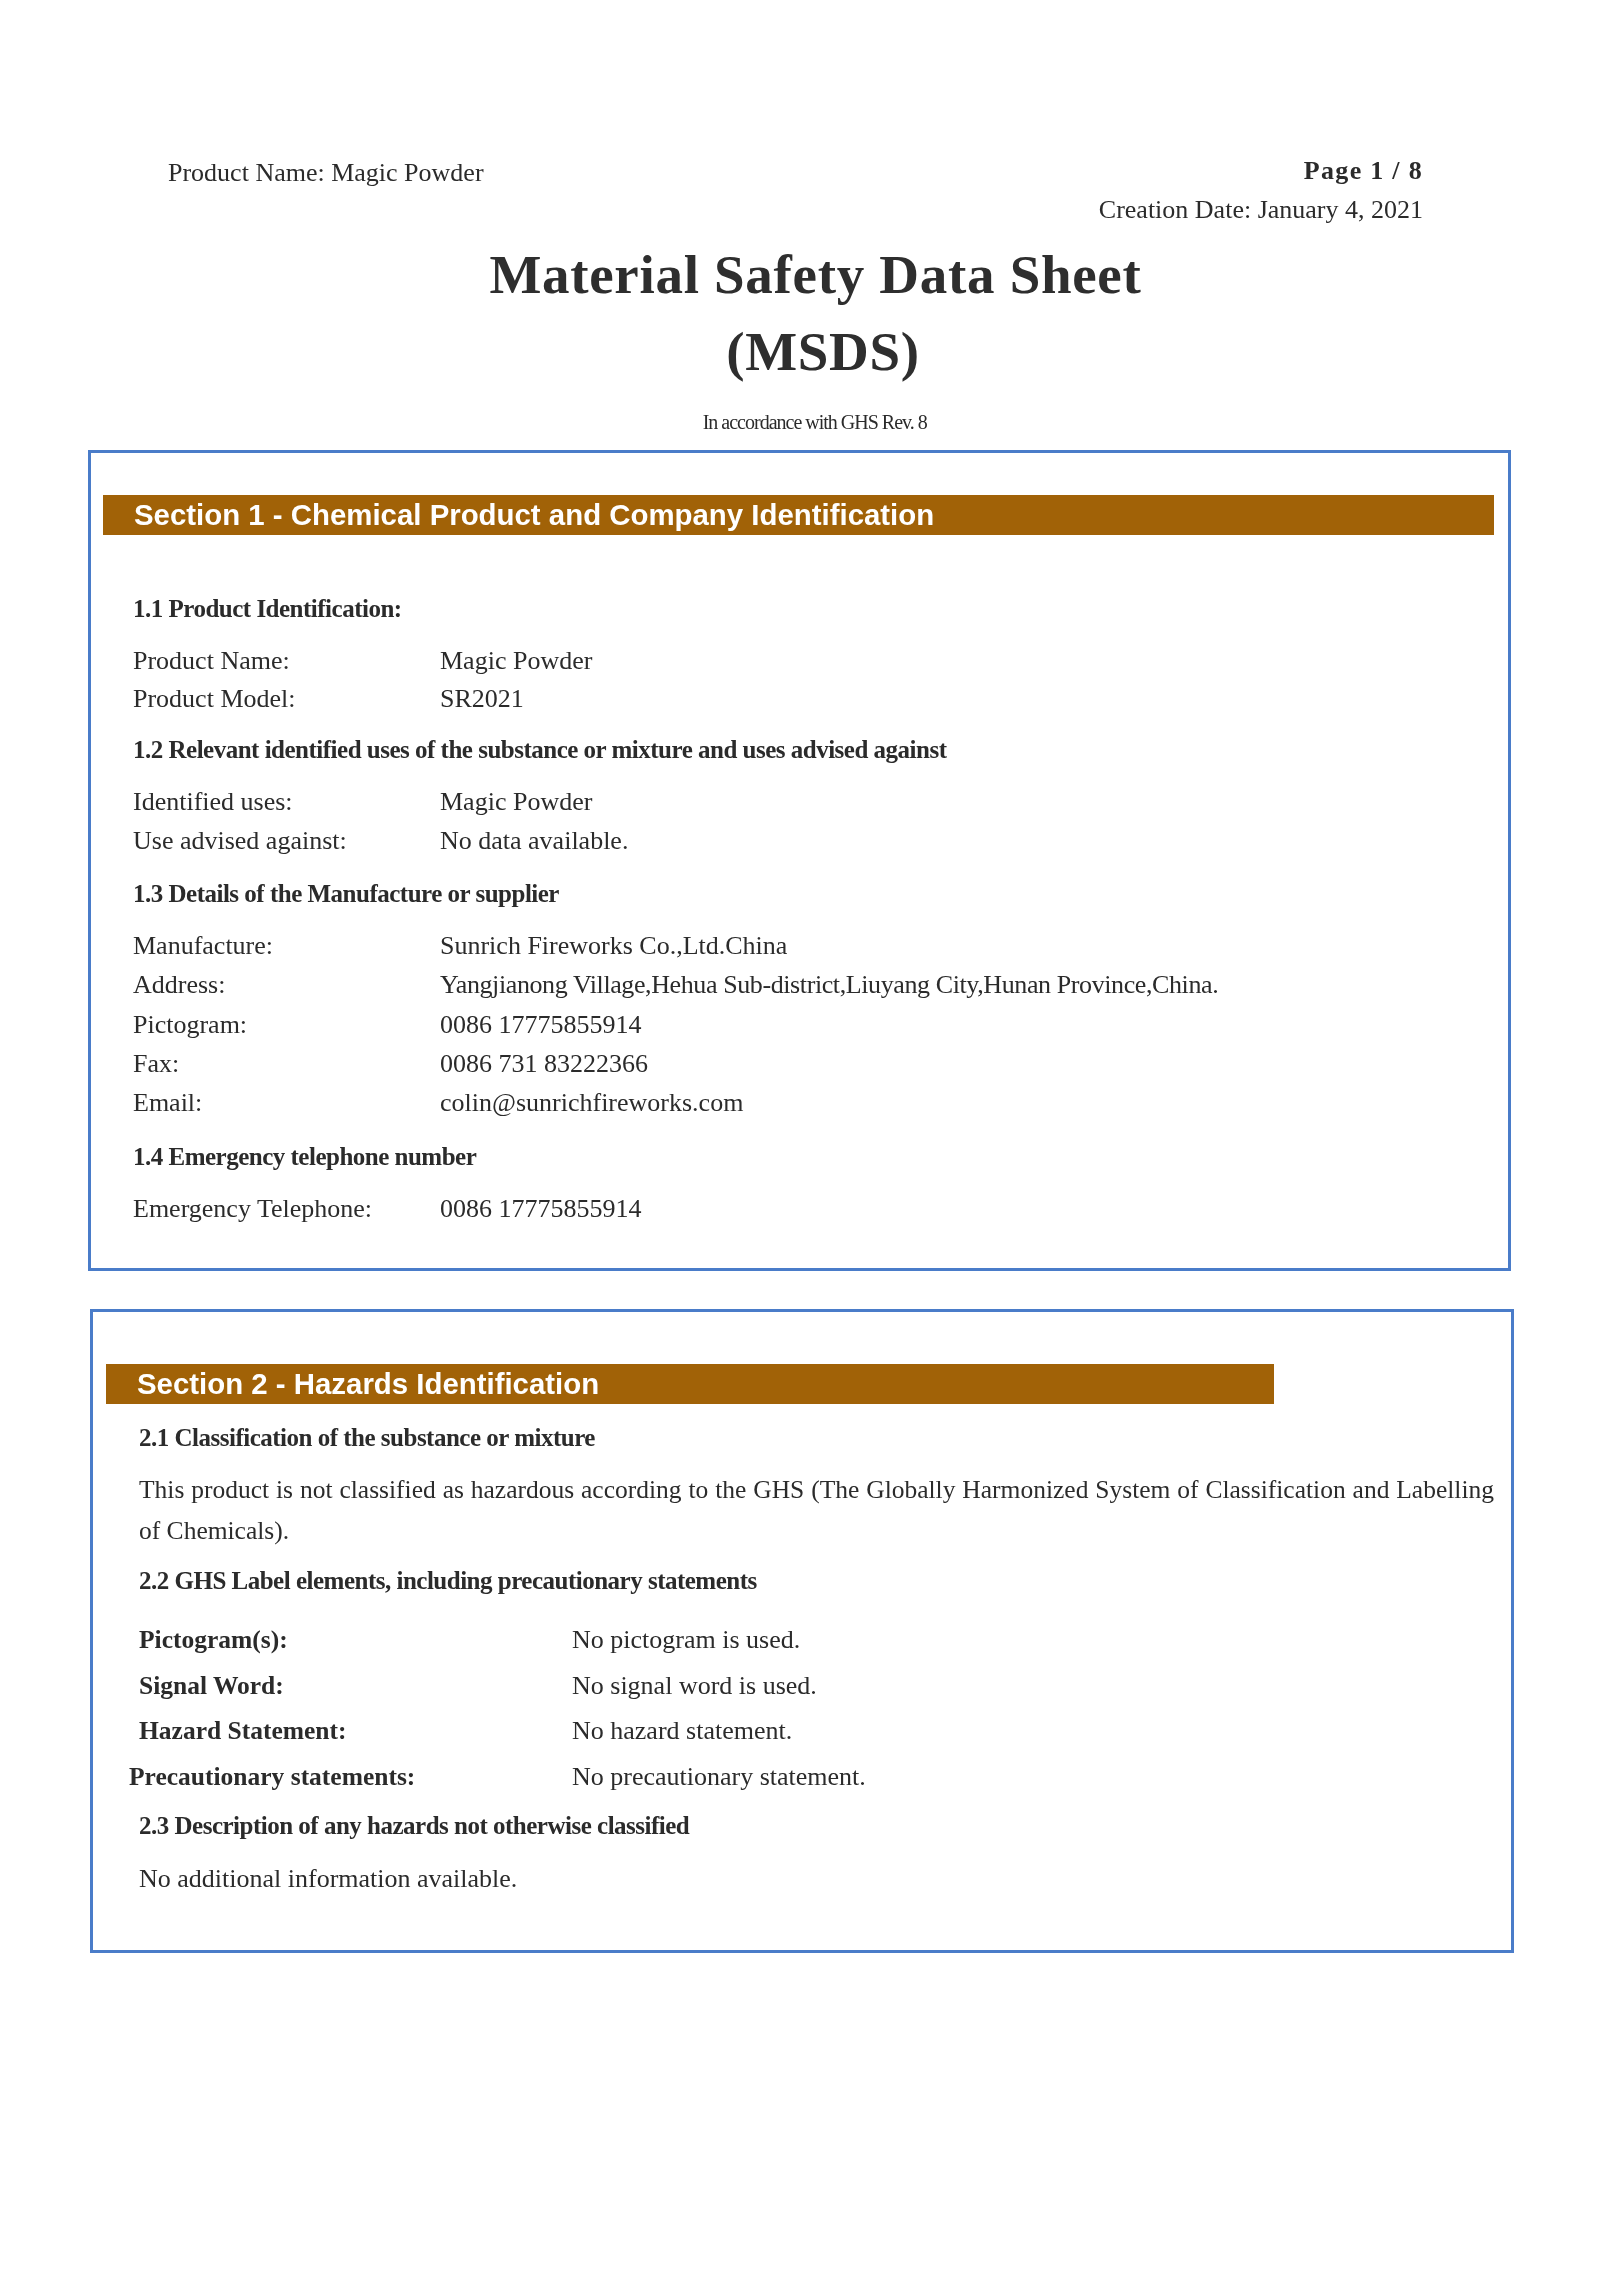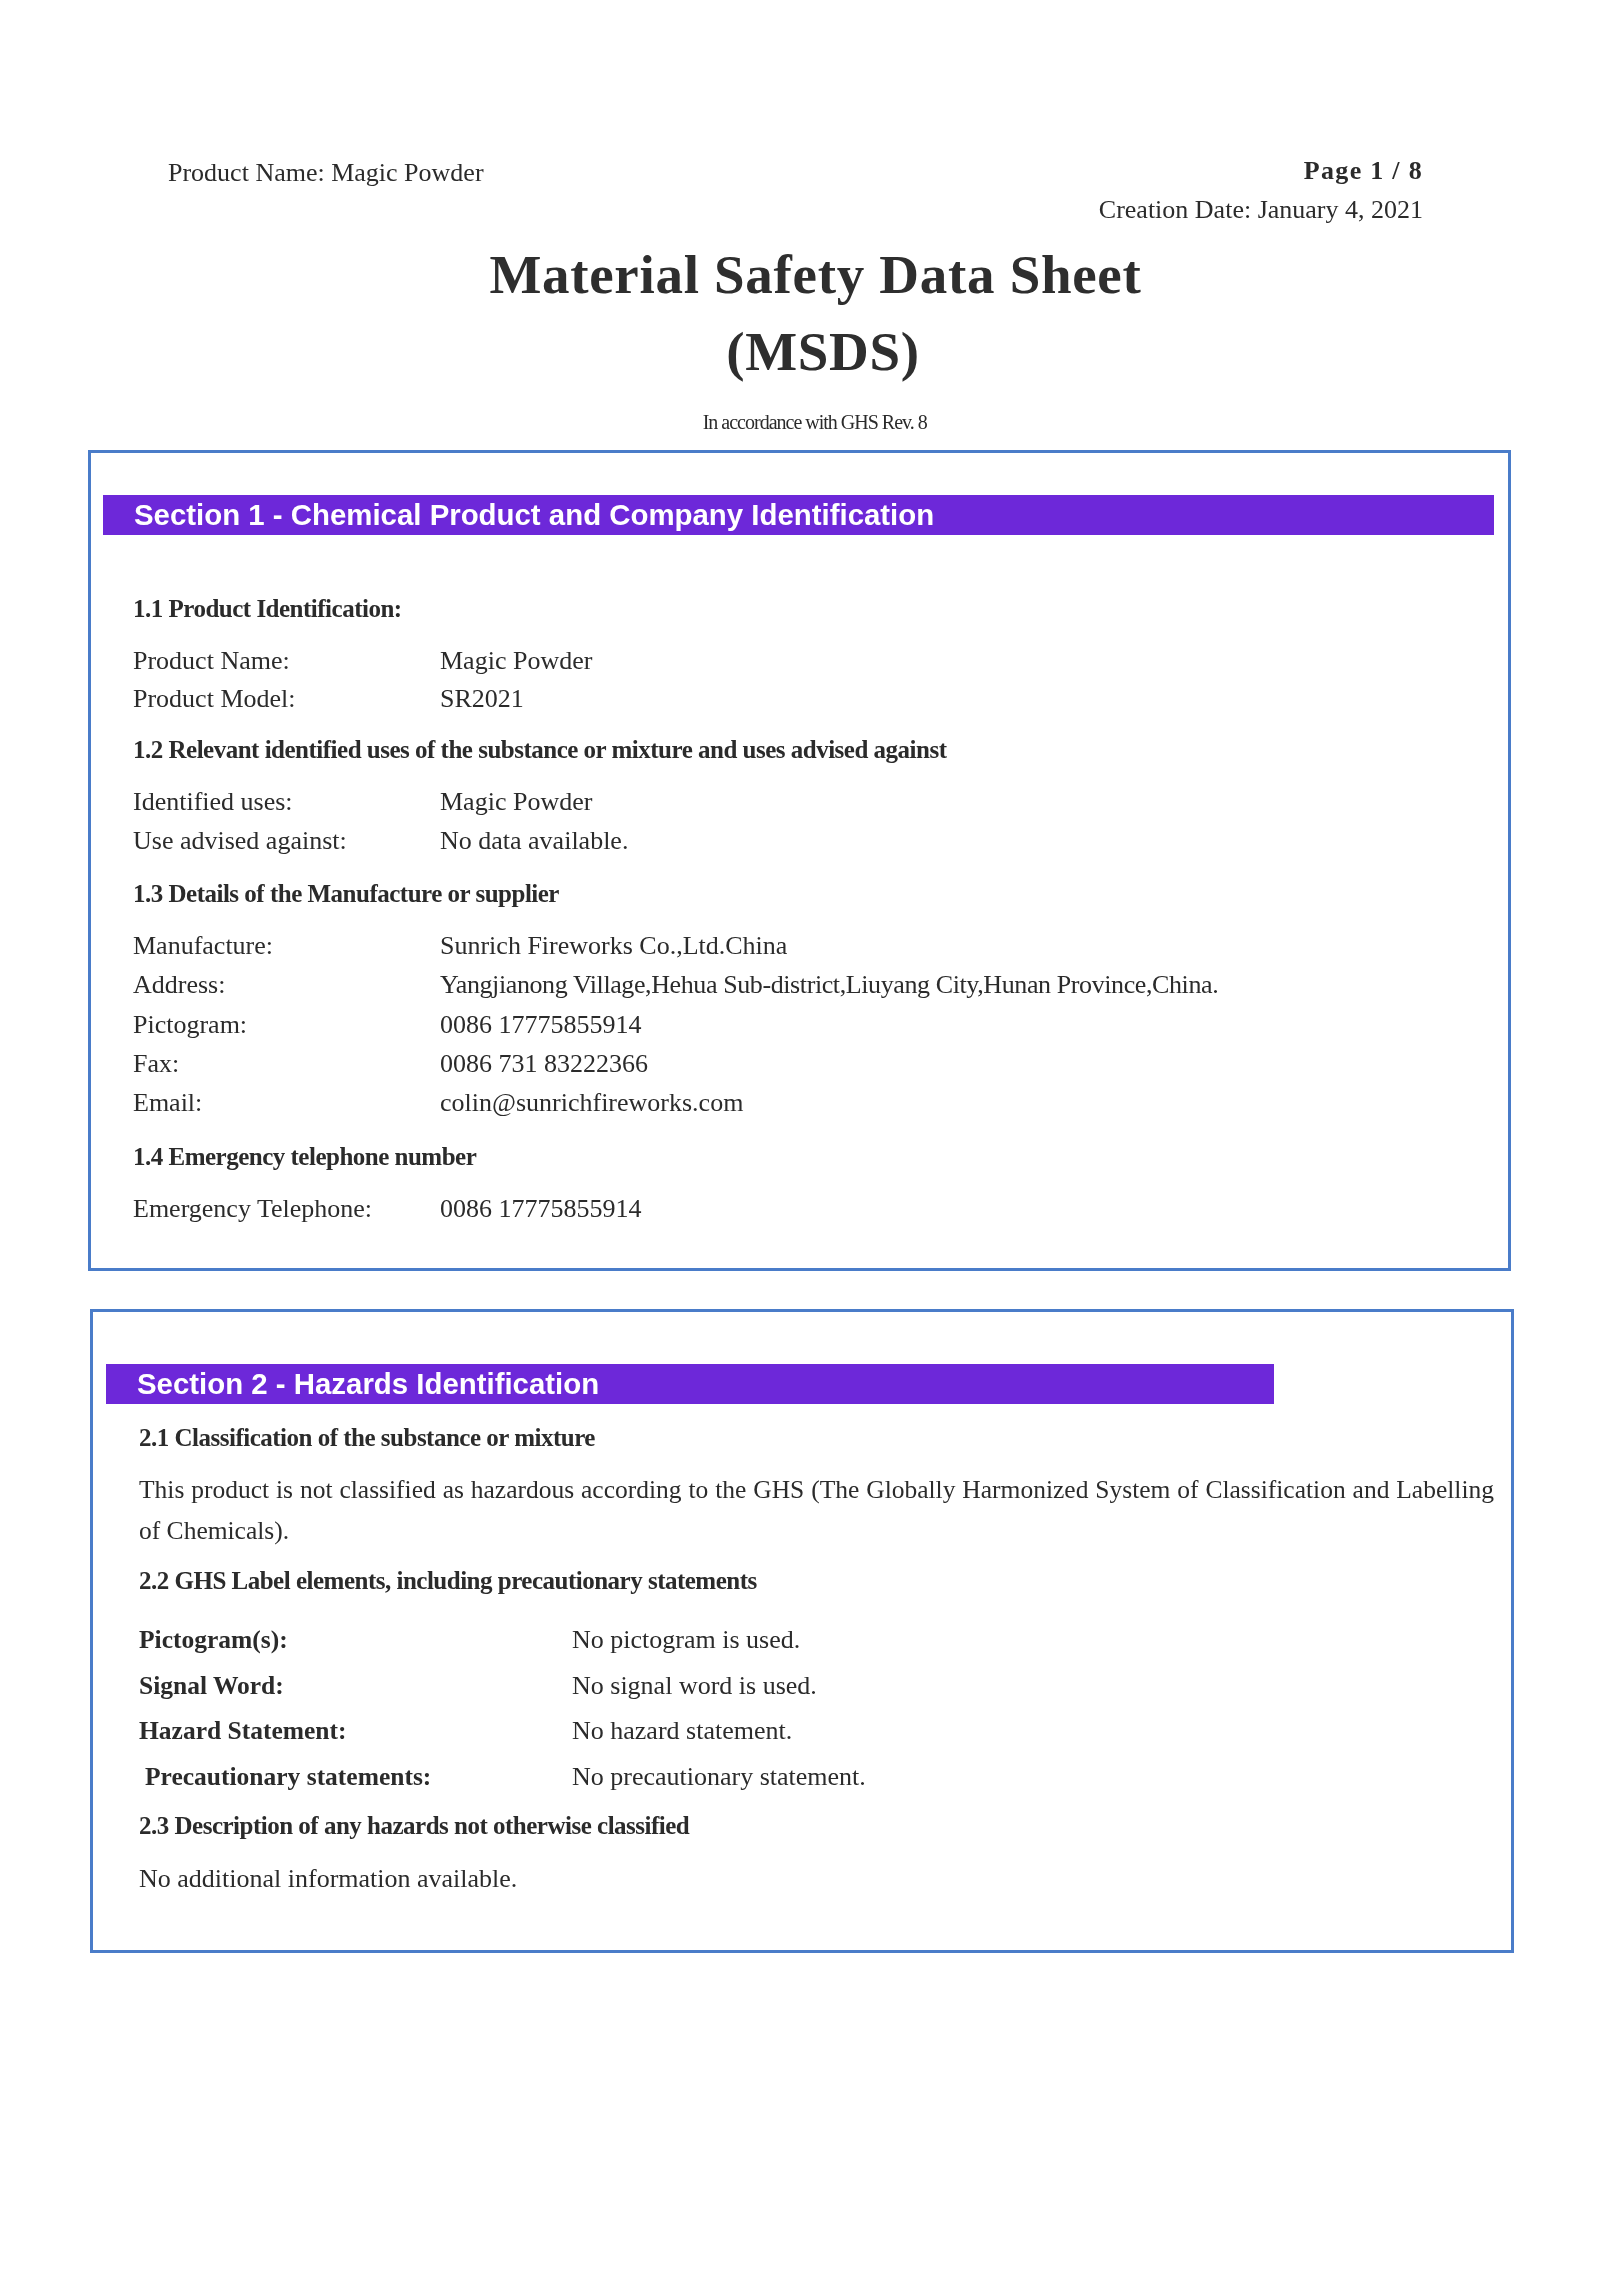--- a/index.html
+++ b/index.html
@@ -5,21 +5,21 @@
   html, body { margin: 0; padding: 0; background: #ffffff; }
   body { width: 1623px; height: 2295px; position: relative; overflow: hidden;
          font-family: "Liberation Serif", "DejaVu Serif", serif; color: #2b2b2b; }
   .abs { position: absolute; white-space: nowrap; }
   .hdr { font-size: 26px; line-height: 1; }
   .bold { font-weight: bold; }
   .title { font-size: 55px; font-weight: bold; line-height: 1; letter-spacing: 0.7px; color: #2e2e2e;
            width: 1623px; left: 0; text-align: center; }
   .subnote { font-size: 20px; letter-spacing: -1px; line-height: 1; width: 1623px; left: 0; text-align: center; }
   .box { position: absolute; border: 3.9px solid #4a7cc9; box-sizing: border-box; }
-  .bar { position: absolute; background: #6d28d9; color: #ffffff;
+  .bar { position: absolute; background: #a16207; color: #ffffff;
          font-family: "Liberation Sans", "DejaVu Sans", sans-serif; font-weight: bold;
          font-size: 29.4px; line-height: 40px; padding-left: 31px; box-sizing: border-box; white-space: nowrap; }
   .sub { font-size: 25px; font-weight: bold; line-height: 1; letter-spacing: -0.5px; }
   .lbl, .val { font-size: 26px; line-height: 1; }
   .para { position: absolute; font-size: 25.5px; line-height: 41px; text-align: justify; text-align-last: left; }
   .blbl { font-size: 25.5px; font-weight: bold; line-height: 1; }
 </style>
 </head>
 <body>
 
@@ -68,18 +68,18 @@
 <div class="abs sub" style="left:139px; top:1425px;">2.1 Classification of the substance or mixture</div>
 <div class="para" style="left:139px; top:1469px; width:1355px;">This product is not classified as hazardous according to the GHS (The Globally Harmonized System of Classification and Labelling of Chemicals).</div>
 
 <div class="abs sub" style="left:139px; top:1568px;">2.2 GHS Label elements, including precautionary statements</div>
 <div class="abs blbl" style="left:139px; top:1627px;">Pictogram(s):</div>
 <div class="abs val" style="left:572px; top:1627px;">No pictogram is used.</div>
 <div class="abs blbl" style="left:139px; top:1673px;">Signal Word:</div>
 <div class="abs val" style="left:572px; top:1673px;">No signal word is used.</div>
 <div class="abs blbl" style="left:139px; top:1718px;">Hazard Statement:</div>
 <div class="abs val" style="left:572px; top:1718px;">No hazard statement.</div>
-<div class="abs blbl" style="left:145px; top:1764px;">Precautionary statements:</div>
+<div class="abs blbl" style="left:129px; top:1764px;">Precautionary statements:</div>
 <div class="abs val" style="left:572px; top:1764px;">No precautionary statement.</div>
 
 <div class="abs sub" style="left:139px; top:1813px;">2.3 Description of any hazards not otherwise classified</div>
 <div class="abs val" style="left:139px; top:1866px;">No additional information available.</div>
 
 
 </body></html>

